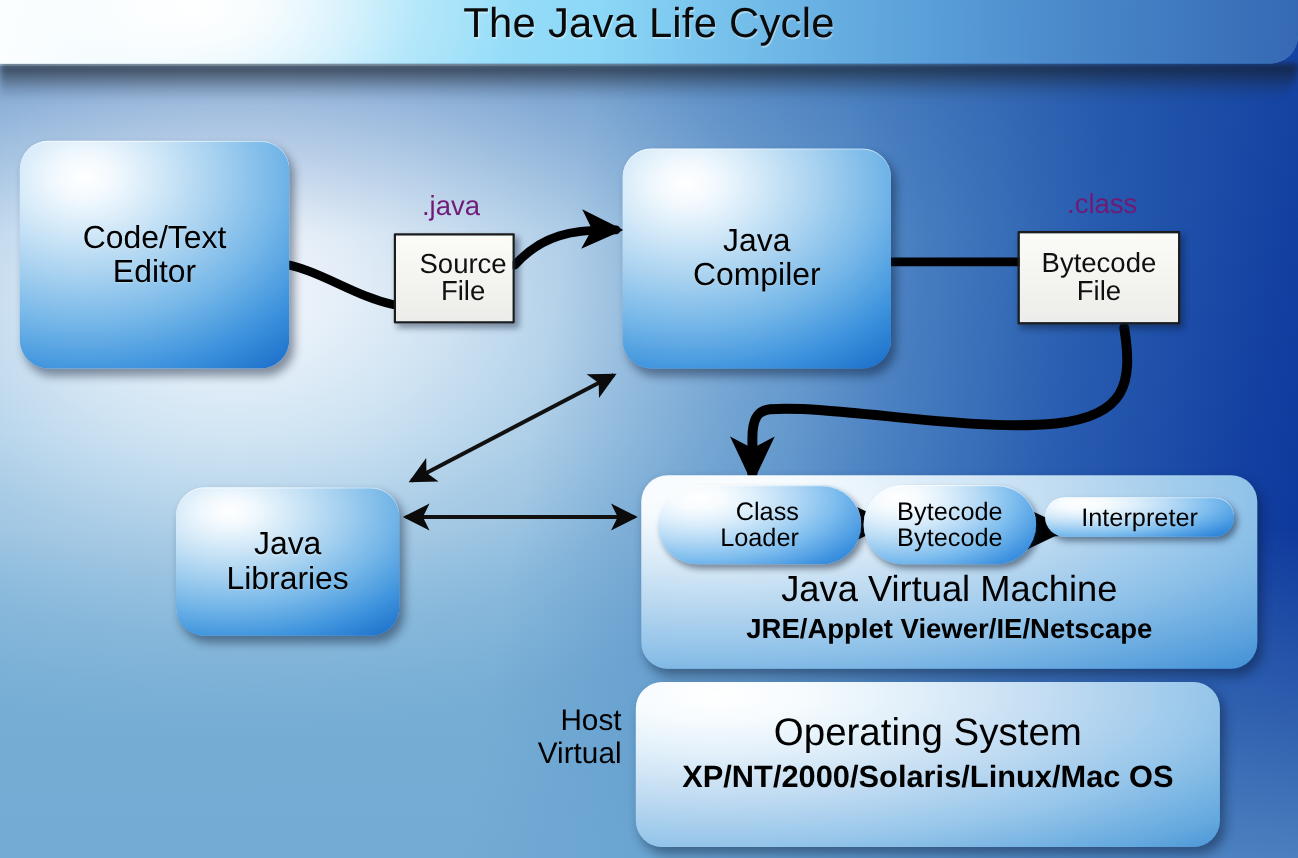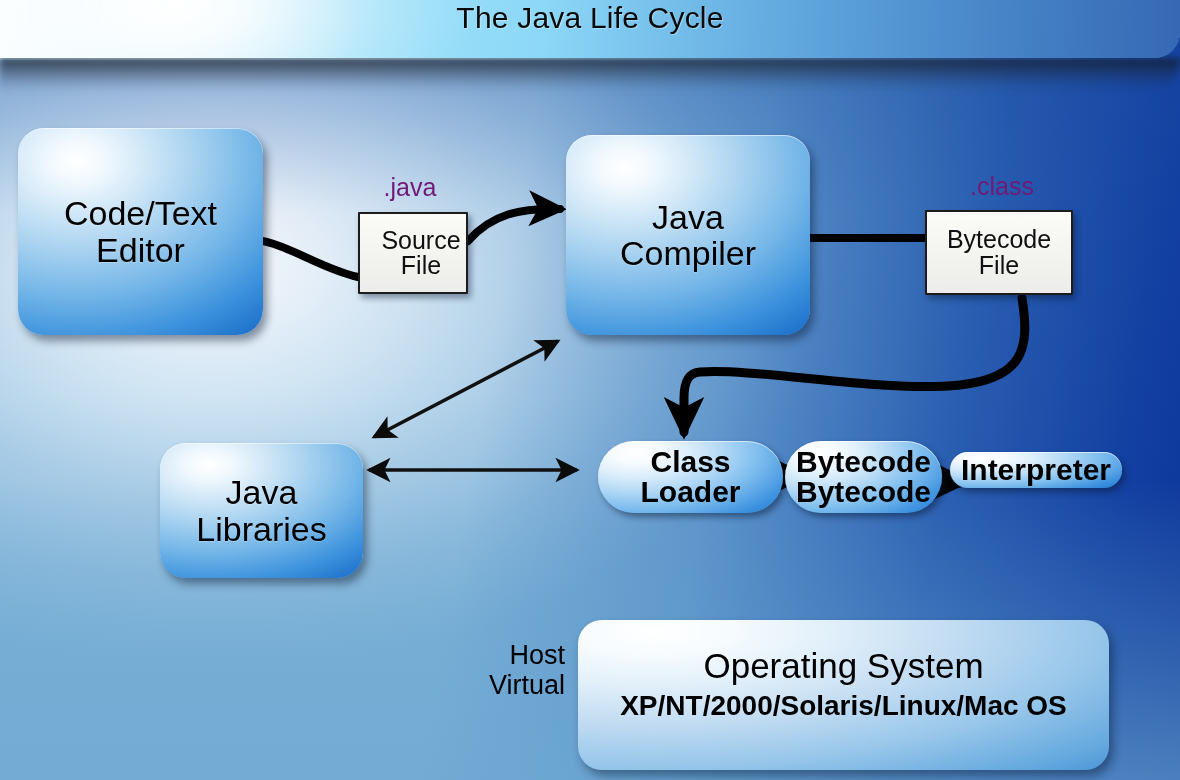--- a/index.html
+++ b/index.html
@@ -82,21 +82,21 @@
         rgba(255,255,255,0.55) 14%,
         rgba(255,255,255,0.10) 30%,
         rgba(255,255,255,0.00) 46%,
         rgba(8,52,150,0.30) 72%,
         rgba(8,44,138,0.60) 100%);
   }
   .banner-title {
     position: absolute;
     left: 0; right: 0; top: 1px;
     text-align: center;
-    font-size: 30px;
+    font-size: 38px;
     font-weight: 400;
     color: #0a0a0a;
     letter-spacing: 0.2px;
     text-shadow: 1px 1px 0 rgba(255,255,255,0.35);
   }
   .banner-shadow {
     position: absolute;
     left: 0; top: 58px;
     width: 1180px;
     height: 34px;
@@ -127,21 +127,21 @@
     border-radius: 26px;
     background:
       radial-gradient(ellipse 135% 120% at 24% 16%,
         #ffffff 0%, #f2f9fe 8%, #d3e9f8 20%, #a8d2f0 36%,
         #74b6e8 54%, #3d93dd 72%, #1c6fca 88%, #0f55b6 100%);
     box-shadow:
       4px 6px 9px rgba(10,25,50,0.45),
       inset 0 1px 0 rgba(255,255,255,0.55);
   }
   .glossy .label {
-    font-size: 34px;
+    font-size: 29px;
     line-height: 1.06;
     font-weight: 400;
     text-shadow: 0 1px 1px rgba(255,255,255,0.25);
   }
 
   
   .filebox {
     background: linear-gradient(180deg, #fbfbf8 0%, #f3f3ef 55%, #ececea 100%);
     border: 2px solid #1c1c1c;
     border-radius: 1px;
@@ -203,24 +203,25 @@
     text-align: center;
     background:
       radial-gradient(ellipse 130% 150% at 20% 16%,
         #ffffff 0%, #f6fbfe 10%, #dceefb 22%, #b4d9f5 36%,
         #7dbdee 52%, #3f93e0 70%, #1a6ecb 88%, #0f56b7 100%);
     box-shadow:
       3px 4px 6px rgba(10,25,50,0.48),
       inset 0 1px 0 rgba(255,255,255,0.6);
   }
   .pill .label {
-    font-size: 30px;
-    font-weight: bold;
+    font-size: 23px;
+    font-weight: normal;
     line-height: 1.0;
     color: #000;
+    text-align: right;
   }
 
   
   .os-box {
     position: absolute;
     left: 578px; top: 620px;
     width: 531px; height: 150px;
     border-radius: 24px;
     background:
       radial-gradient(ellipse 150% 160% at 14% 8%,
@@ -331,20 +332,24 @@
     </div>
   </div>
 
   <div class="node glossy" style="left:160px; top:443px; width:203px; height:135px;">
     <div class="label">
       <div>Java</div>
       <div>Libraries</div>
     </div>
   </div>
 
+  <div class="jvm-box">
+    <div class="jvm-title">Java Virtual Machine</div>
+    <div class="jvm-sub">JRE/Applet Viewer/IE/Netscape</div>
+  </div>
 
   <div class="pill" style="left:598px; top:441px; width:185px; height:72px;">
     <div class="label">
       <div>Class</div>
       <div>Loader</div>
     </div>
   </div>
 
   <div class="pill" style="left:785px; top:441px; width:157px; height:72px;">
     <div class="label">

